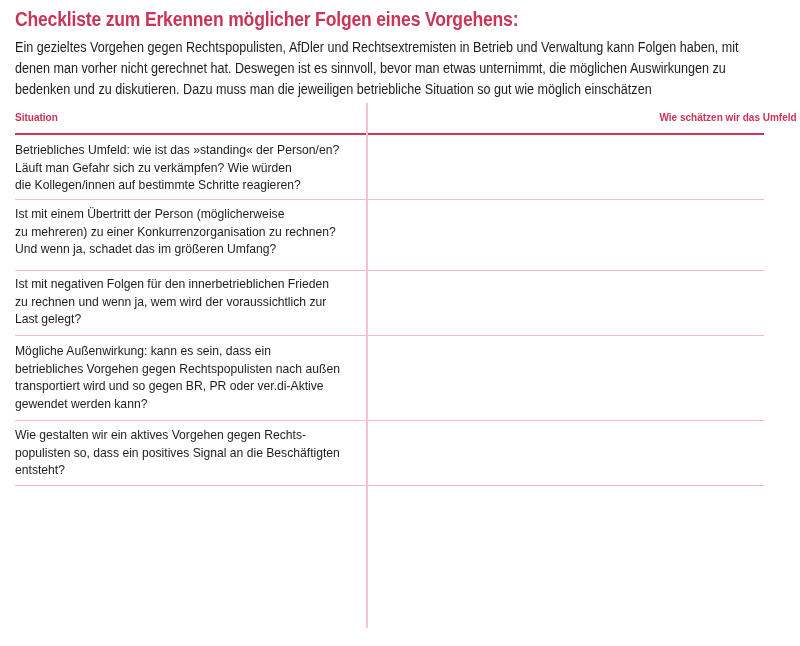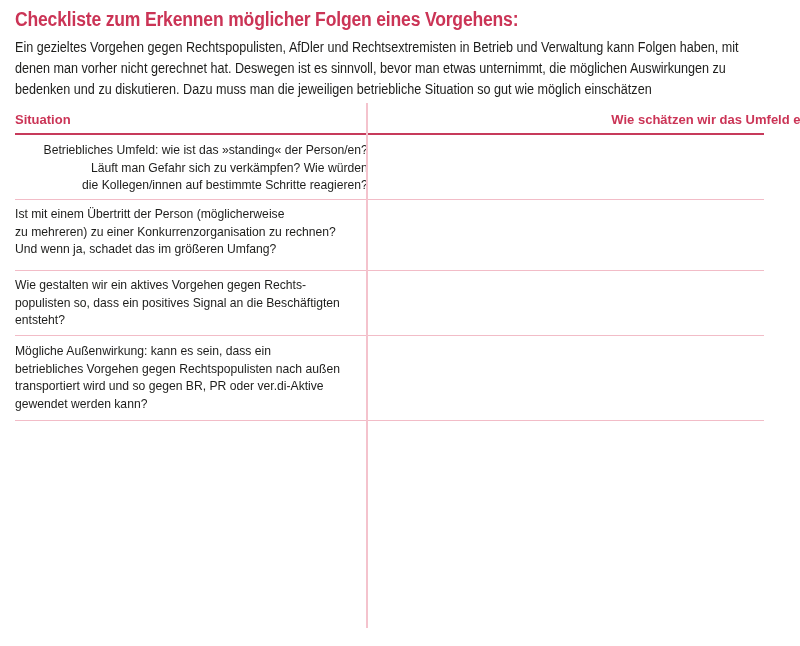--- a/index.html
+++ b/index.html
@@ -39,41 +39,41 @@
     position: absolute; left: 351px; top: 0;
     width: 2px; height: 525px;
     background: var(--column-rule);
   }
   .thead {
     position: relative; height: 32px;
     border-bottom: 2px solid var(--header-rule);
   }
   .th {
     position: absolute; top: 9px;
-    font-size: 13px; font-weight: bold;
+    font-size: 10px; font-weight: bold;
     color: var(--accent-red);
   }
   .th-situation { left: 0; }
   .th-assessment { left: 385px; width: 420px; text-align: right; }
 
   .row {
     position: relative;
     border-bottom: 1px solid var(--row-rule);
   }
   .situation-cell {
     position: absolute; left: 0;
     font-size: 13.5px; line-height: 17.5px;
     width: 392px;
   }
   .assessment-cell {
     position: absolute; left: 365px; top: 0;
     width: 384px; height: 100%;
     font-size: 13.5px; line-height: 17.5px;
   }
-  .r1 { height: 65px; text-align: right; } .r1 .situation-cell { top: 6px; }
+  .r1 { height: 65px; } .r1 .situation-cell { top: 6px; }
   .r2 { height: 47px; } .r2 .situation-cell { top: 23px; }
   .r3 { height: 48px; } .r3 .situation-cell { top: 8px; }
   .r4 { height: 47px; } .r4 .situation-cell { top: 9px; }
   .r5 { height: 71px; text-decoration: underline; } .r5 .situation-cell { top: 5px; }
   .r6 { height: 65px; } .r6 .situation-cell { top: 4px; }
   .r7 { height: 85px; } .r7 .situation-cell { top: 6px; }
   .r8 { height: 65px; } .r8 .situation-cell { top: 5px; }
 </style>
 </head>
 <body>
@@ -101,30 +101,36 @@
 
 
 
   <div class="row r5">
     <div class="situation-cell cond">Ist mit einem Übertritt der Person (möglicherweise
 zu mehreren) zu einer Konkurrenzorganisation zu rechnen?
 Und wenn ja, schadet das im größeren Umfang?</div>
     <div class="assessment-cell"></div>
   </div>
 
-
-  <div class="row r8">
-    <div class="situation-cell cond">Wie gestalten wir ein aktives Vorgehen gegen Rechts-
-populisten so, dass ein positives Signal an die Beschäftigten
-entsteht?</div>
+  <div class="row r6">
+    <div class="situation-cell cond">Ist mit negativen Folgen für den  innerbetrieblichen Frieden
+zu rechnen und wenn ja, wem wird der voraussichtlich zur
+Last gelegt?</div>
     <div class="assessment-cell"></div>
   </div>
 
   <div class="row r7">
     <div class="situation-cell cond">Mögliche Außenwirkung: kann es sein, dass ein
 betriebliches Vorgehen gegen Rechtspopulisten nach außen
 transportiert wird und so gegen BR, PR oder ver.di-Aktive
 gewendet werden kann?</div>
     <div class="assessment-cell"></div>
   </div>
 
+  <div class="row r8">
+    <div class="situation-cell cond">Wie gestalten wir ein aktives Vorgehen gegen Rechts-
+populisten so, dass ein positives Signal an die Beschäftigten
+entsteht?</div>
+    <div class="assessment-cell"></div>
+  </div>
+
   <div class="column-divider"></div>
 </div>
 
 </body></html>

